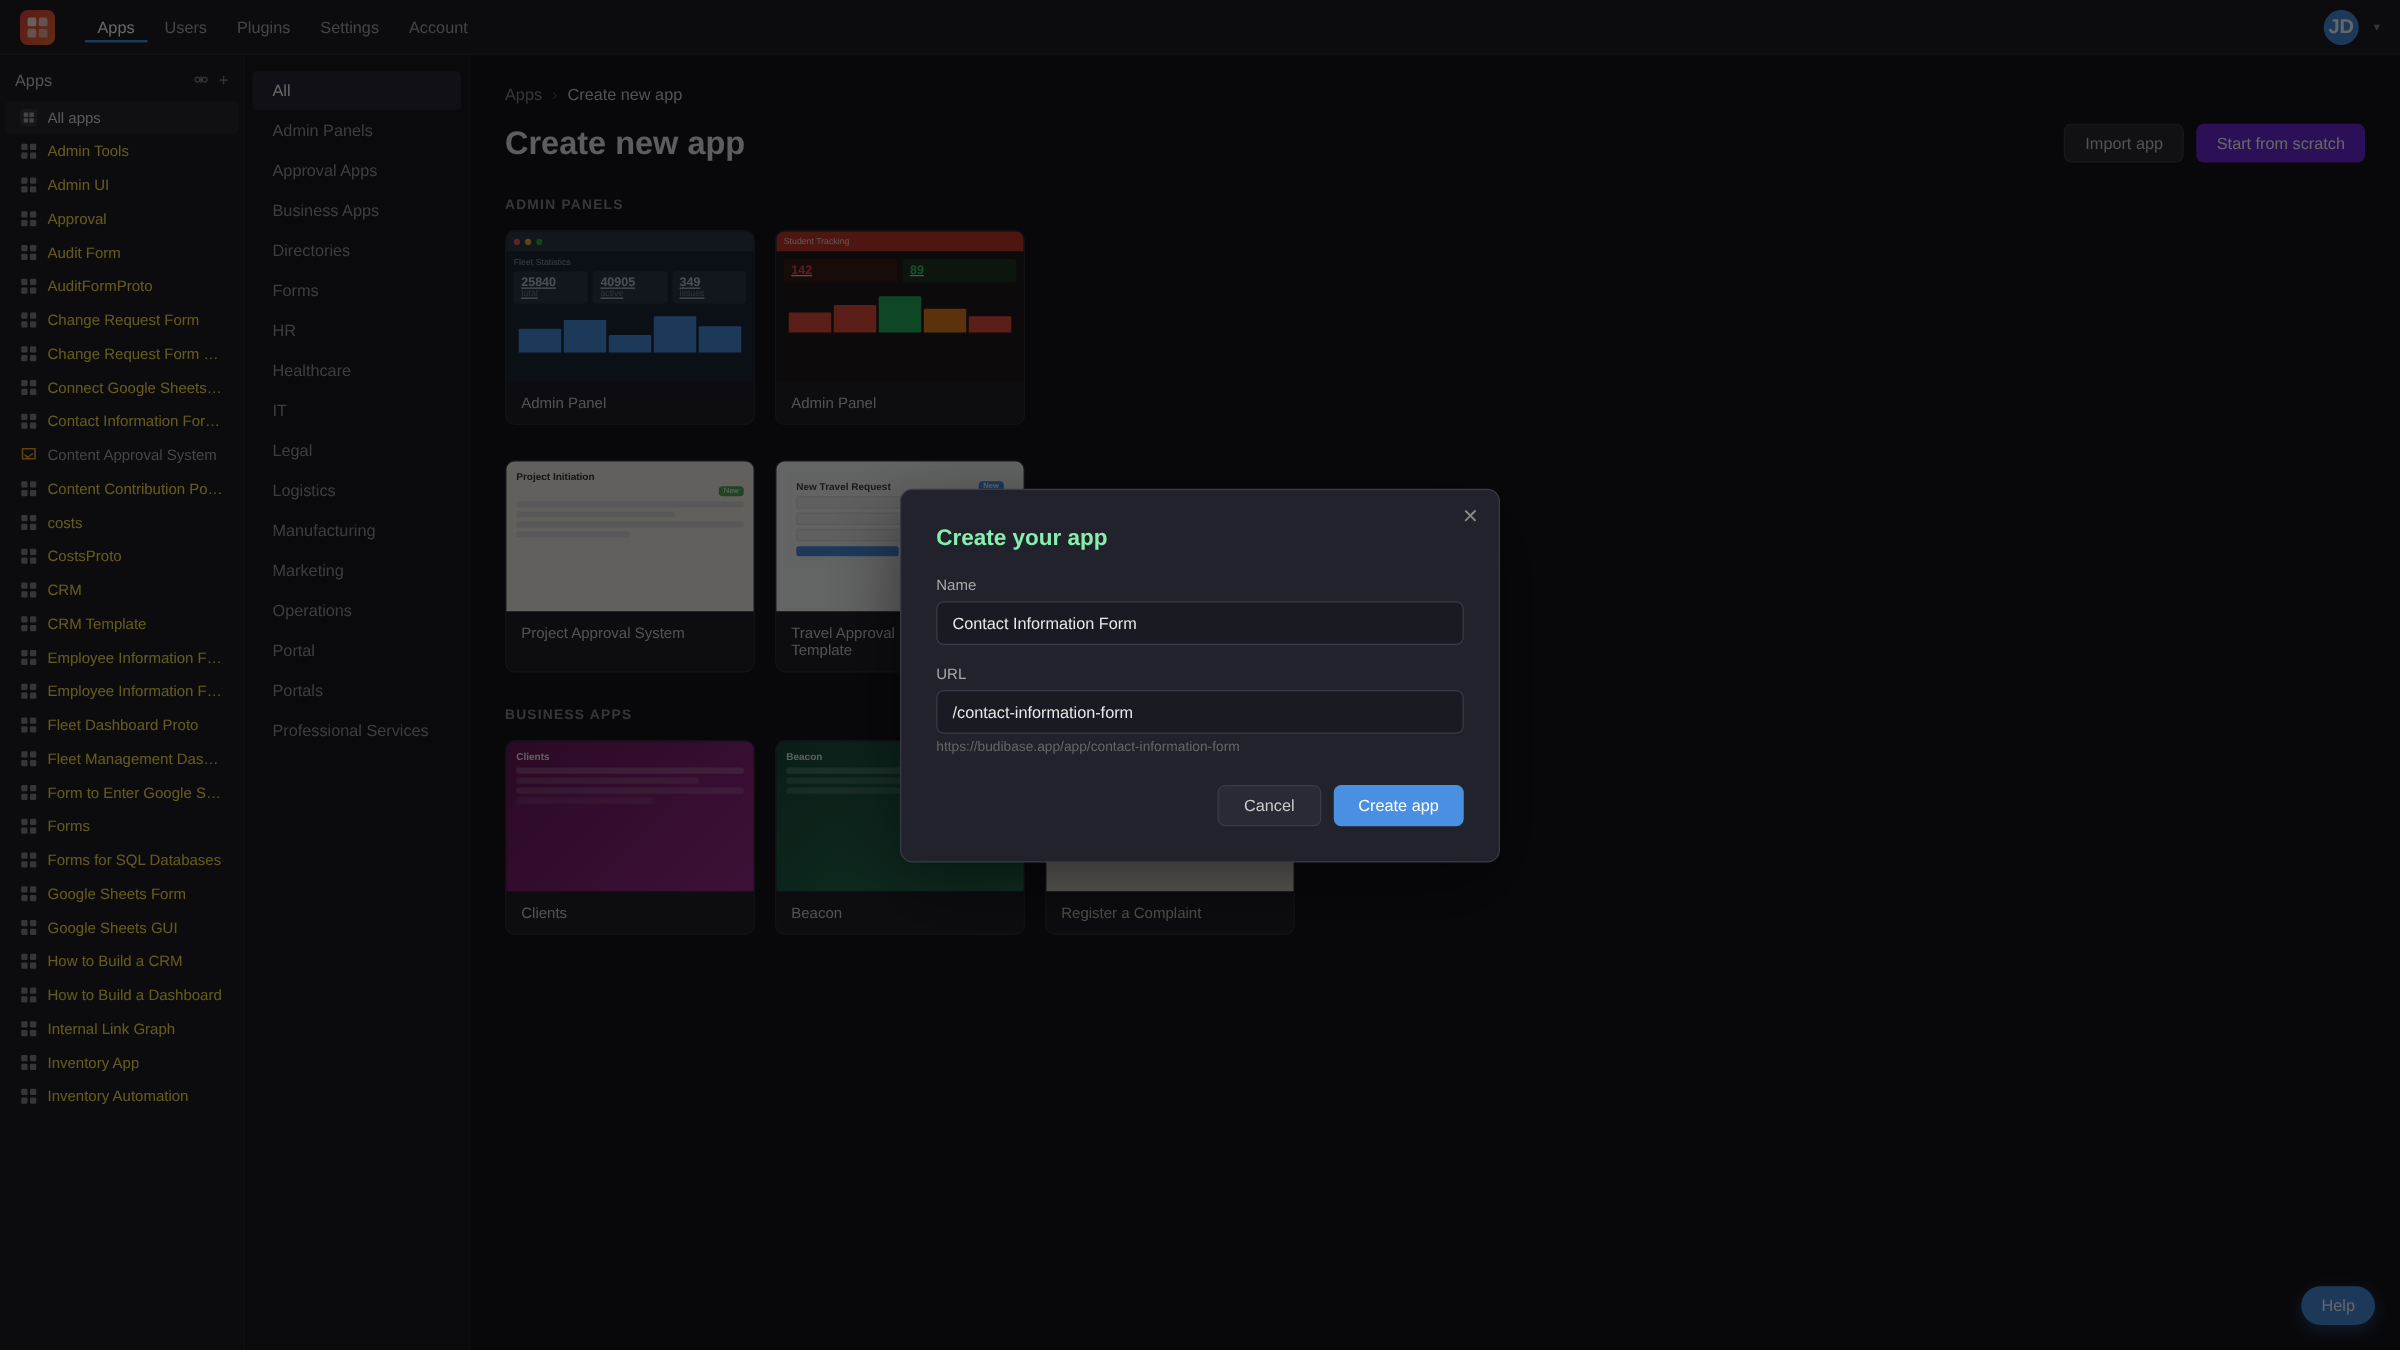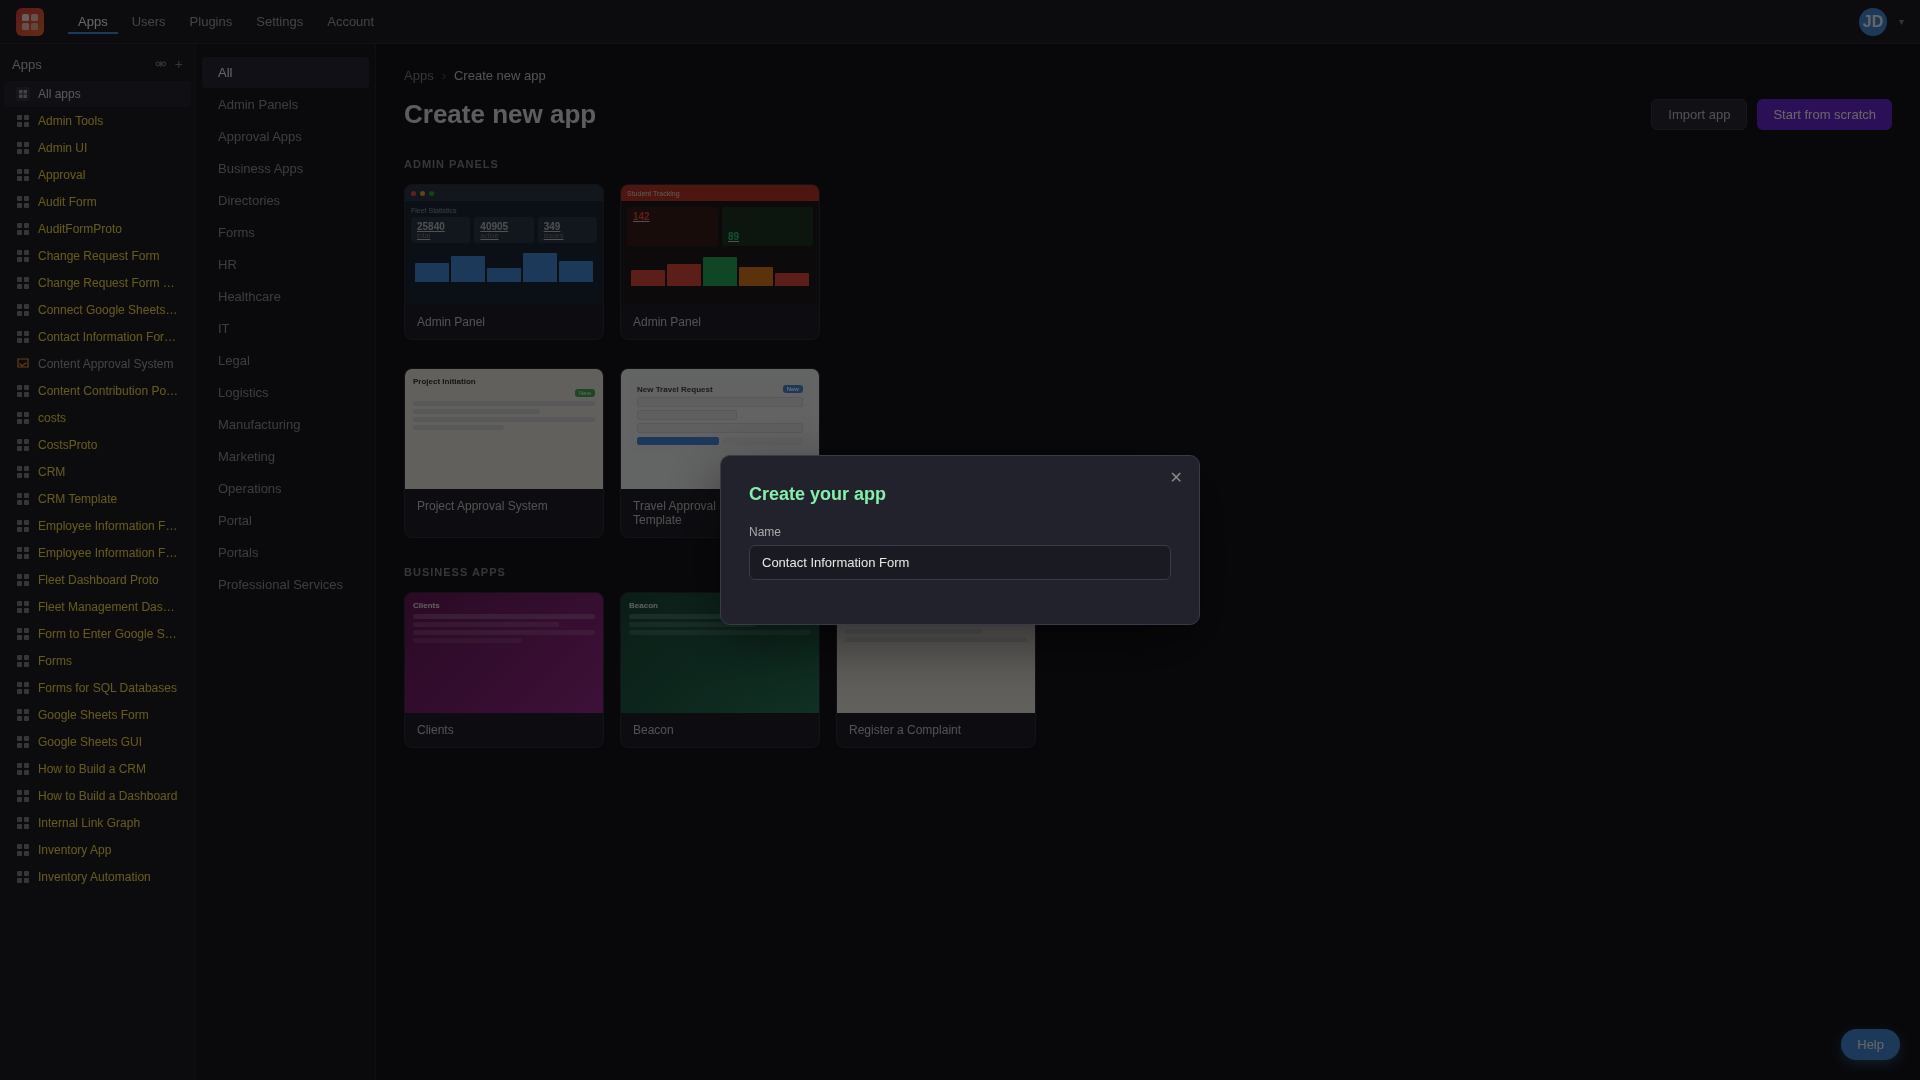--- a/index.html
+++ b/index.html
@@ -565,21 +565,21 @@
           <div class="template-thumb" style="background:#1e1a1a;">
             <div class="thumb-mini-header" style="background:#c0392b;">
               <span style="font-size:7px;color:rgba(255,255,255,0.8);">Student Tracking</span>
             </div>
             <div class="mini-content">
               <div class="mini-row" style="margin-bottom:4px;">
                 <div class="mini-card" style="background:rgba(192,57,43,0.2);">
                     <div class="mini-num" style="color:#e74c3c;">142</div>
                   </div>
                 <div class="mini-card" style="background:rgba(39,174,96,0.2);">
-                    <div class="mini-num" style="color:#2ecc71;margin-top:20px;">89</div>
+                    <div class="mini-num" style="color:#2ecc71;">89</div>
                   </div>
               </div>
               <div class="mini-chart">
                 <div class="mini-bar" style="height:50%;background:#e74c3c;"></div>
                 <div class="mini-bar" style="height:70%;background:#e74c3c;"></div>
                 <div class="mini-bar" style="height:90%;background:#27ae60;"></div>
                 <div class="mini-bar" style="height:60%;background:#e67e22;"></div>
                 <div class="mini-bar" style="height:40%;background:#e74c3c;"></div>
               </div>
             </div>
@@ -666,17 +666,26 @@
 <div class="modal-overlay">
   <div class="modal">
     <button class="modal-close">✕</button>
     <h2 class="modal-title">Create your app</h2>
 
     <div class="form-group">
       <label class="form-label">Name</label>
       <input class="form-input" type="text" value="Contact Information Form" style="">
     </div>
 
-
+    <div class="form-group">
+      <label class="form-label">URL</label>
+      <input class="form-input" type="text" value="/contact-information-form" style="">
+      <div class="form-hint">https://budibase.app/app/contact-information-form</div>
+    </div>
+
+    <div class="modal-actions">
+      <button class="btn-cancel">Cancel</button>
+      <button class="btn-create">Create app</button>
+    </div>
   </div>
 </div>
 
 <div class="help-btn">Help</div>
 
 </body></html>

